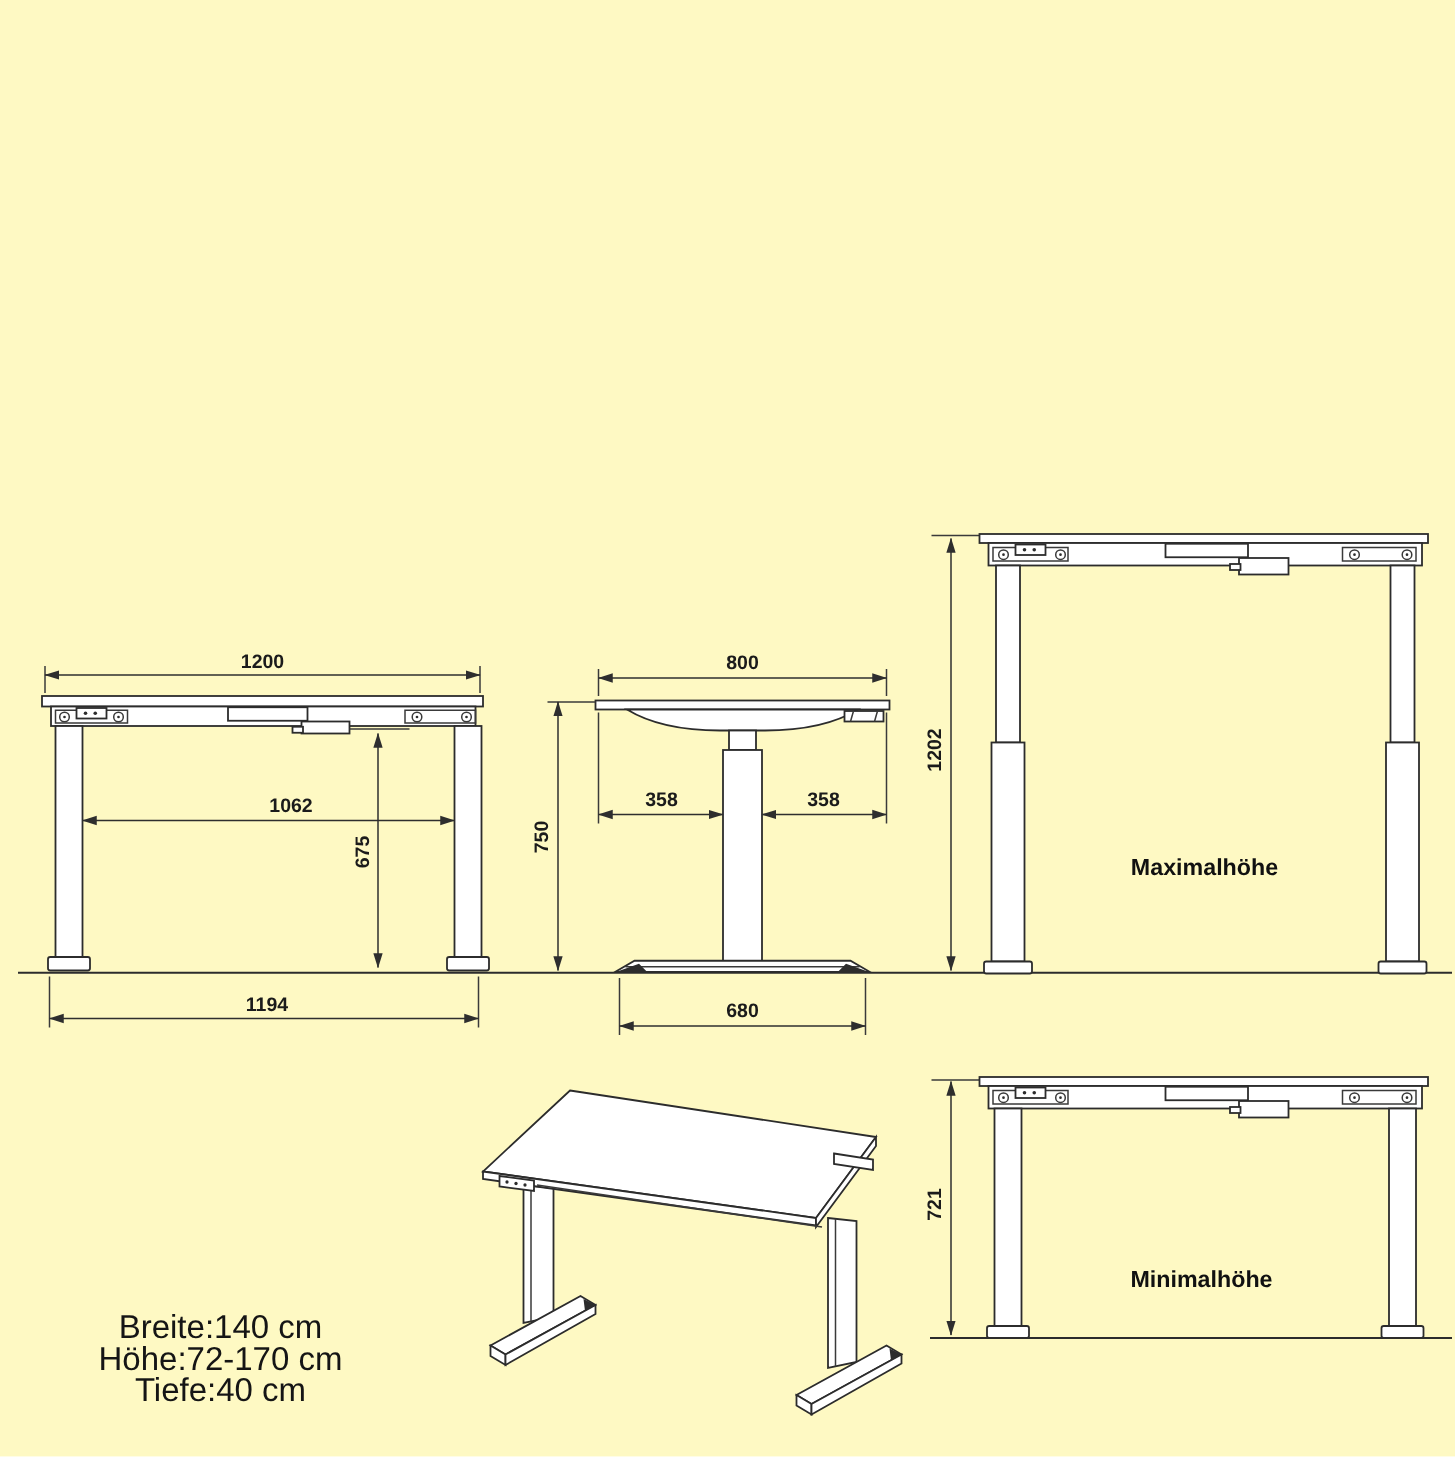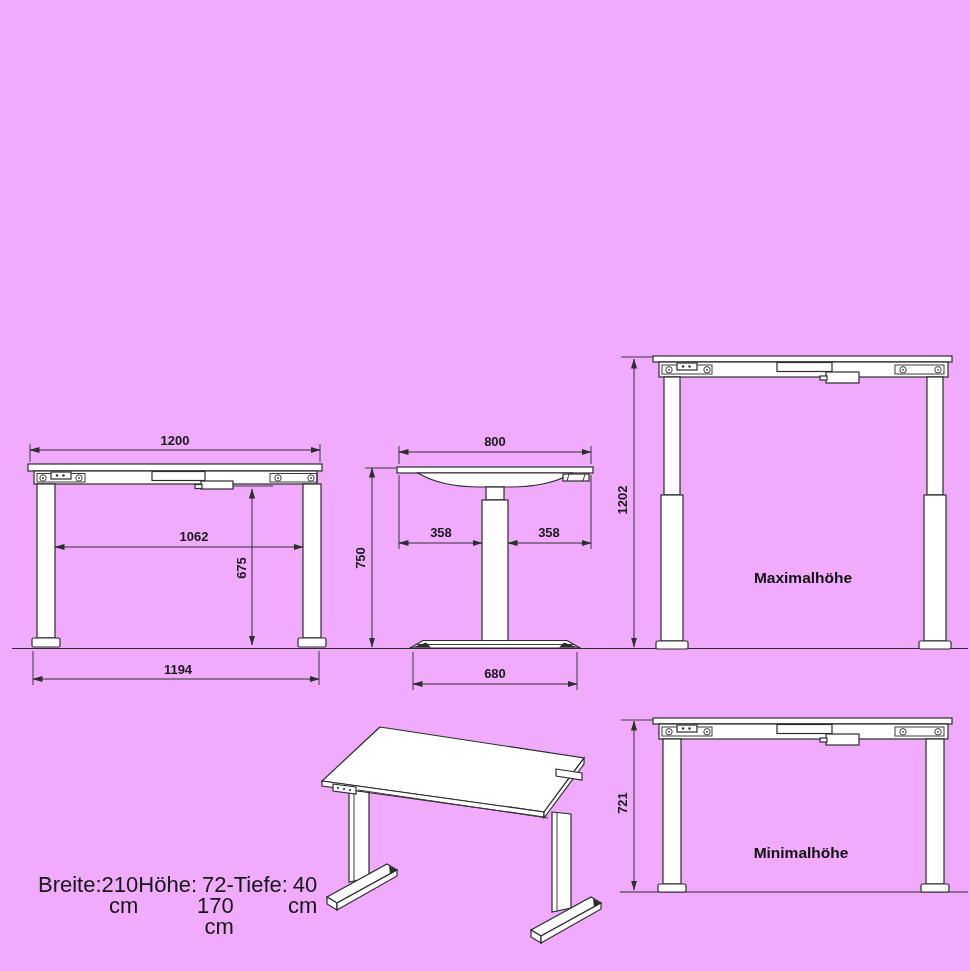--- a/index.html
+++ b/index.html
@@ -1,29 +1,29 @@
 <!DOCTYPE html>
 <html><head>
 <meta charset="utf-8">
 <style>
   html,body{margin:0;padding:0;background:#ffffff;}
-  .canvas{position:relative;width:970px;height:971px;background:#f0abfc;overflow:hidden;
+  .canvas{position:relative;width:970px;height:971px;background:#fef9c3;overflow:hidden;
           font-family:"Liberation Sans",sans-serif;}
   .canvas svg{position:absolute;left:0;top:0;}
   
   .ln{stroke:#2c2c2c;stroke-width:1.2;fill:none;}
   .lnfill{stroke:#2c2c2c;stroke-width:1.2;fill:#ffffff;}
   .thin{stroke:#3a3a3a;stroke-width:1;fill:none;}
   .dimline{stroke:#2e2e2e;stroke-width:1;fill:none;}
   .dark{fill:#2c2c2c;stroke:none;}
   .dot{fill:#2c2c2c;stroke:none;}
   .dim{font:bold 13px "Liberation Sans",sans-serif;fill:#1b1b1b;text-anchor:middle;}
   .viewlabel{font:bold 15.5px "Liberation Sans",sans-serif;fill:#111111;text-anchor:middle;}
   
-  .specs{position:absolute;left:38px;top:874px;width:218px;display:flex;flex-direction:row;}
+  .specs{position:absolute;left:38px;top:874px;width:218px;display:flex;flex-direction:column;align-items:center;}
   .spec-row{display:flex;justify-content:space-between;height:21px;line-height:21px;
             font-size:22px;color:#151515;}
   .spec-label{text-align:left;}
   .spec-value{text-align:right;}
 </style>
 </head>
 <body>
 
 <div class="canvas">
 
@@ -296,21 +296,21 @@
       <circle cx="338" cy="788" r="1.1" class="dot"></circle>
       <circle cx="344" cy="789" r="1.1" class="dot"></circle>
       <circle cx="350" cy="790" r="1.1" class="dot"></circle>
     </g>
   </g>
 </svg>
 
   <div class="specs">
     <div class="spec-row">
       <span class="spec-label">Breite:</span>
-      <span class="spec-value">210 cm</span>
+      <span class="spec-value">140 cm</span>
     </div>
     <div class="spec-row">
       <span class="spec-label">Höhe:</span>
       <span class="spec-value">72-170 cm</span>
     </div>
     <div class="spec-row">
       <span class="spec-label">Tiefe:</span>
       <span class="spec-value">40 cm</span>
     </div>
   </div>

